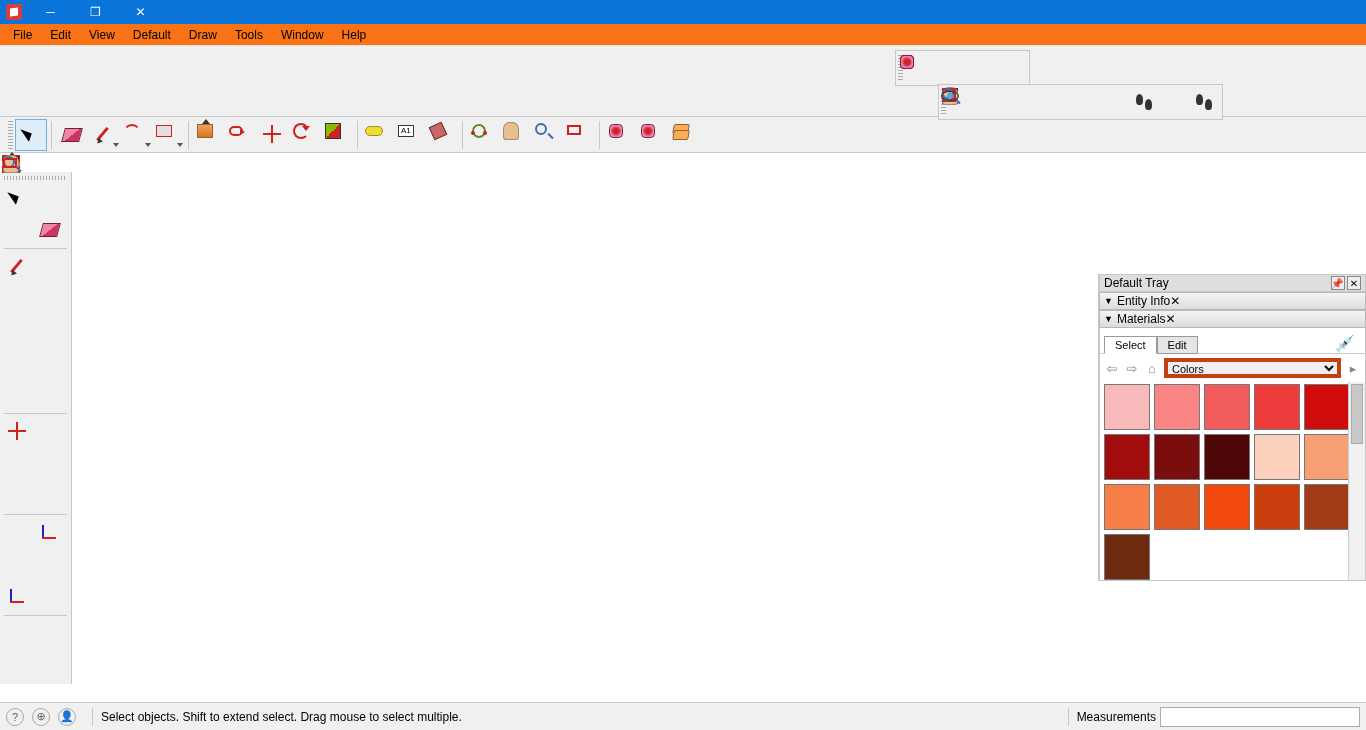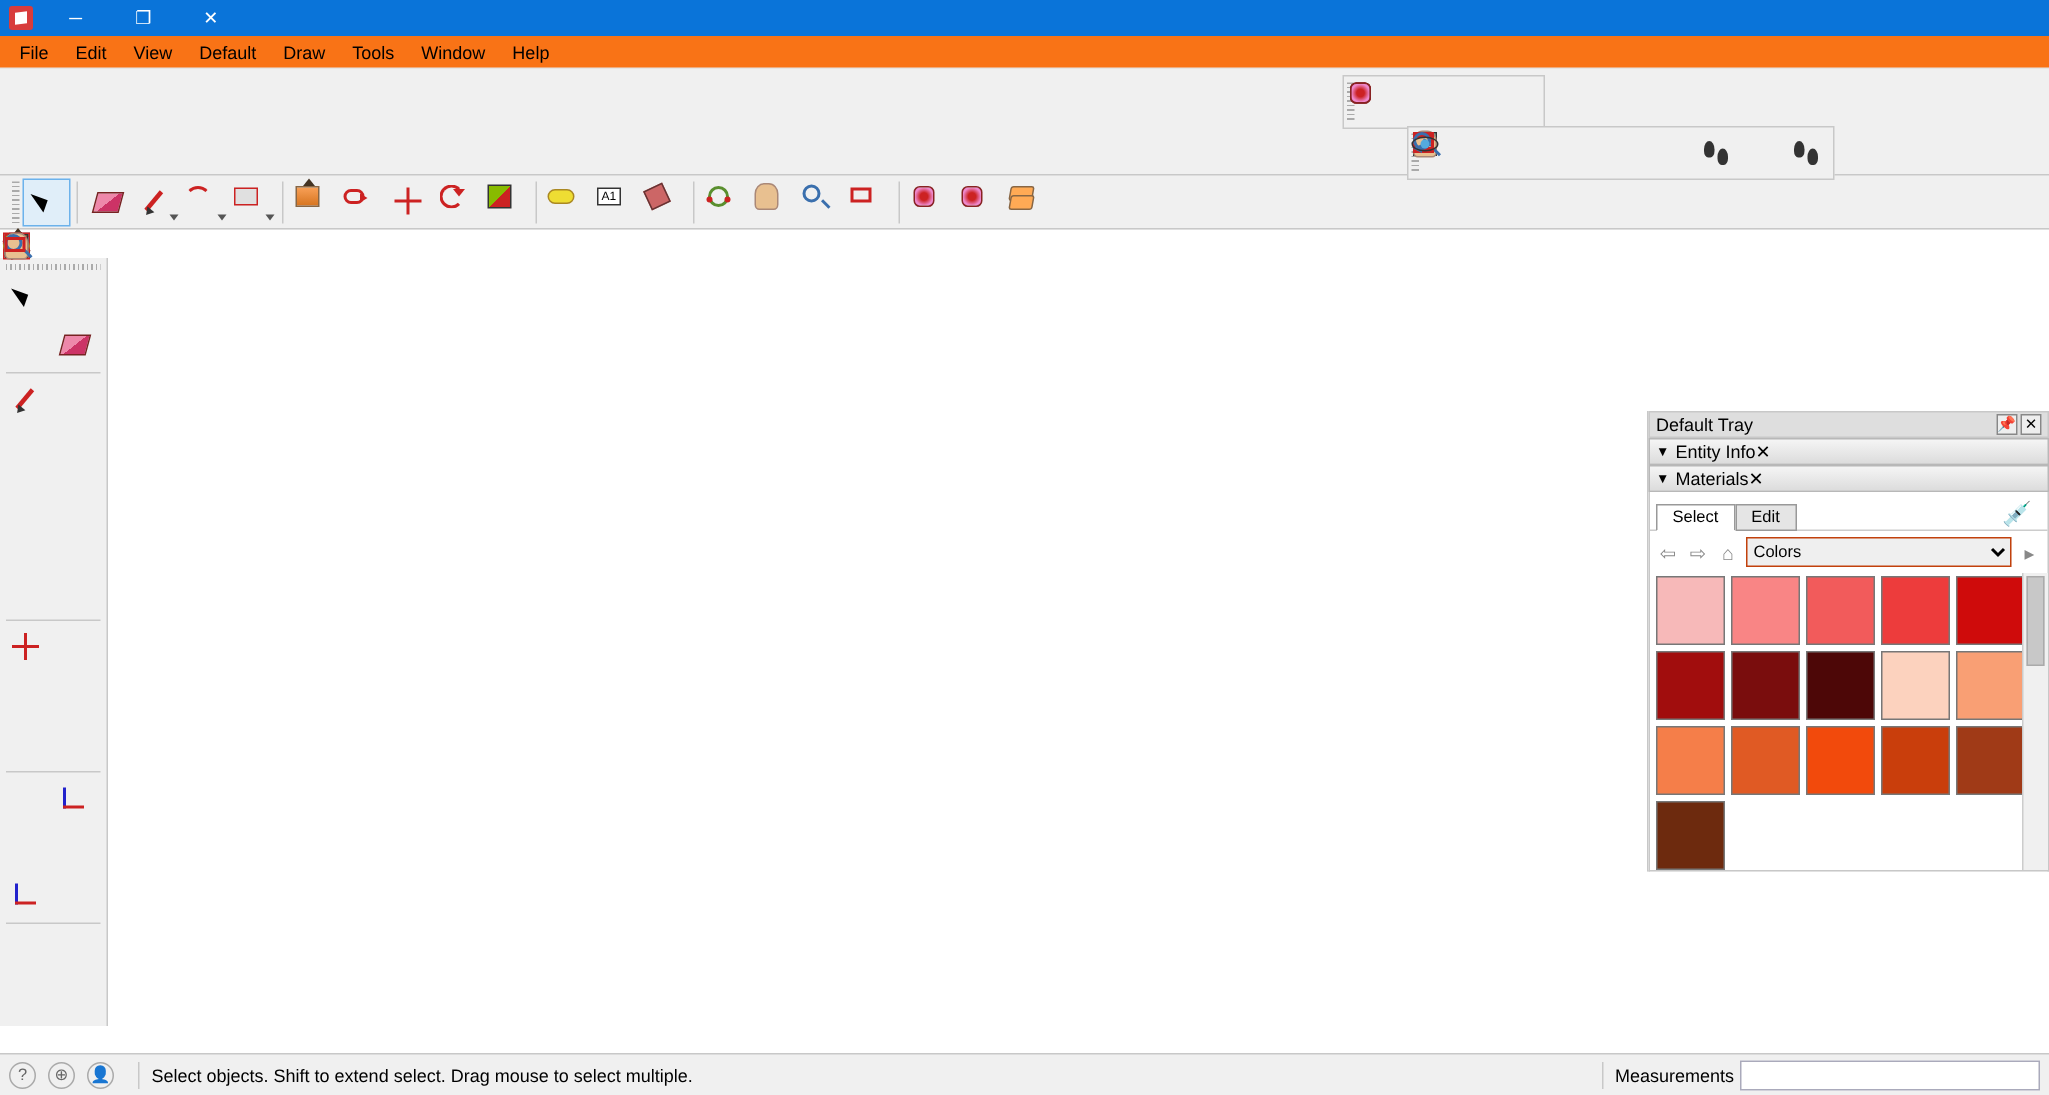--- a/index.html
+++ b/index.html
@@ -68,21 +68,21 @@
 .mat-side-btns { width: 18px; display: flex; flex-direction: column; gap: 4px; align-items:center;}
 .mat-side-btns div { width:16px; height:16px; font-size:14px;}
 .big-arrow { position:absolute; right:6px; width:0;height:0;border-left:10px solid transparent;border-right:10px solid transparent;border-top:12px solid #89a;}
 .mat-tabs { display: flex; padding-left: 4px; height: 21px; align-items: end; margin-top: 4px; }
 .mat-tab { padding: 2px 10px; border: 1px solid #999; background: #fff; font-size: 11px; position: relative; top: 1px; }
 .mat-tab.active { border-bottom-color: #fff; z-index: 2;}
 .mat-tab:not(.active){ background:#e5e5e5;}
 .mat-tabs .pick { margin-left: auto; margin-right: 8px; font-size: 16px; padding:0 2px;}
 .mat-nav { display:flex; align-items:center; gap:4px; padding:4px; border-top:1px solid #ccc;}
 .mat-nav .navbtn { width:16px; font-size:13px; color:#888; text-align:center;}
-.mat-nav select { flex:1; height:20px; font-size:11px; border:1px solid #c2410c;}
+.mat-nav select { flex:1; height:20px; font-size:11px; border:4px solid #c2410c;}
 .swatch-grid { display:flex; flex-wrap:wrap; gap:4px; padding:2px 2px 2px 4px; background:#fff; height:198px; overflow:hidden; position:relative;}
 .swatch { width:46px; height:46px; border:1px solid #777; }
 .scroll { position:absolute; right:0; top:0; width:17px; bottom:0; background:#f0f0f0; border-left:1px solid #ccc;}
 .scroll .thumb{ position:absolute; left:2px; right:2px; top:2px; height:60px; background:#c8c8c8; border:1px solid #aaa;}
 
 
 .statusbar { position: absolute; left: 0; right: 0; bottom: 0; height: 28px; background: #f0f0f0; border-top: 1px solid #c8c8c8; display: flex; align-items: center; padding: 0 6px; font-size: 12px;}
 .statusbar .sicon { width: 18px; height: 18px; border: 1px solid #aaa; border-radius: 50%; margin-right: 8px; display:flex;align-items:center;justify-content:center;font-size:11px;color:#666;}
 .statusbar .vsep { width:1px; height:18px; background:#c8c8c8; margin:0 8px;}
 .statusbar .sp { flex:1;}

